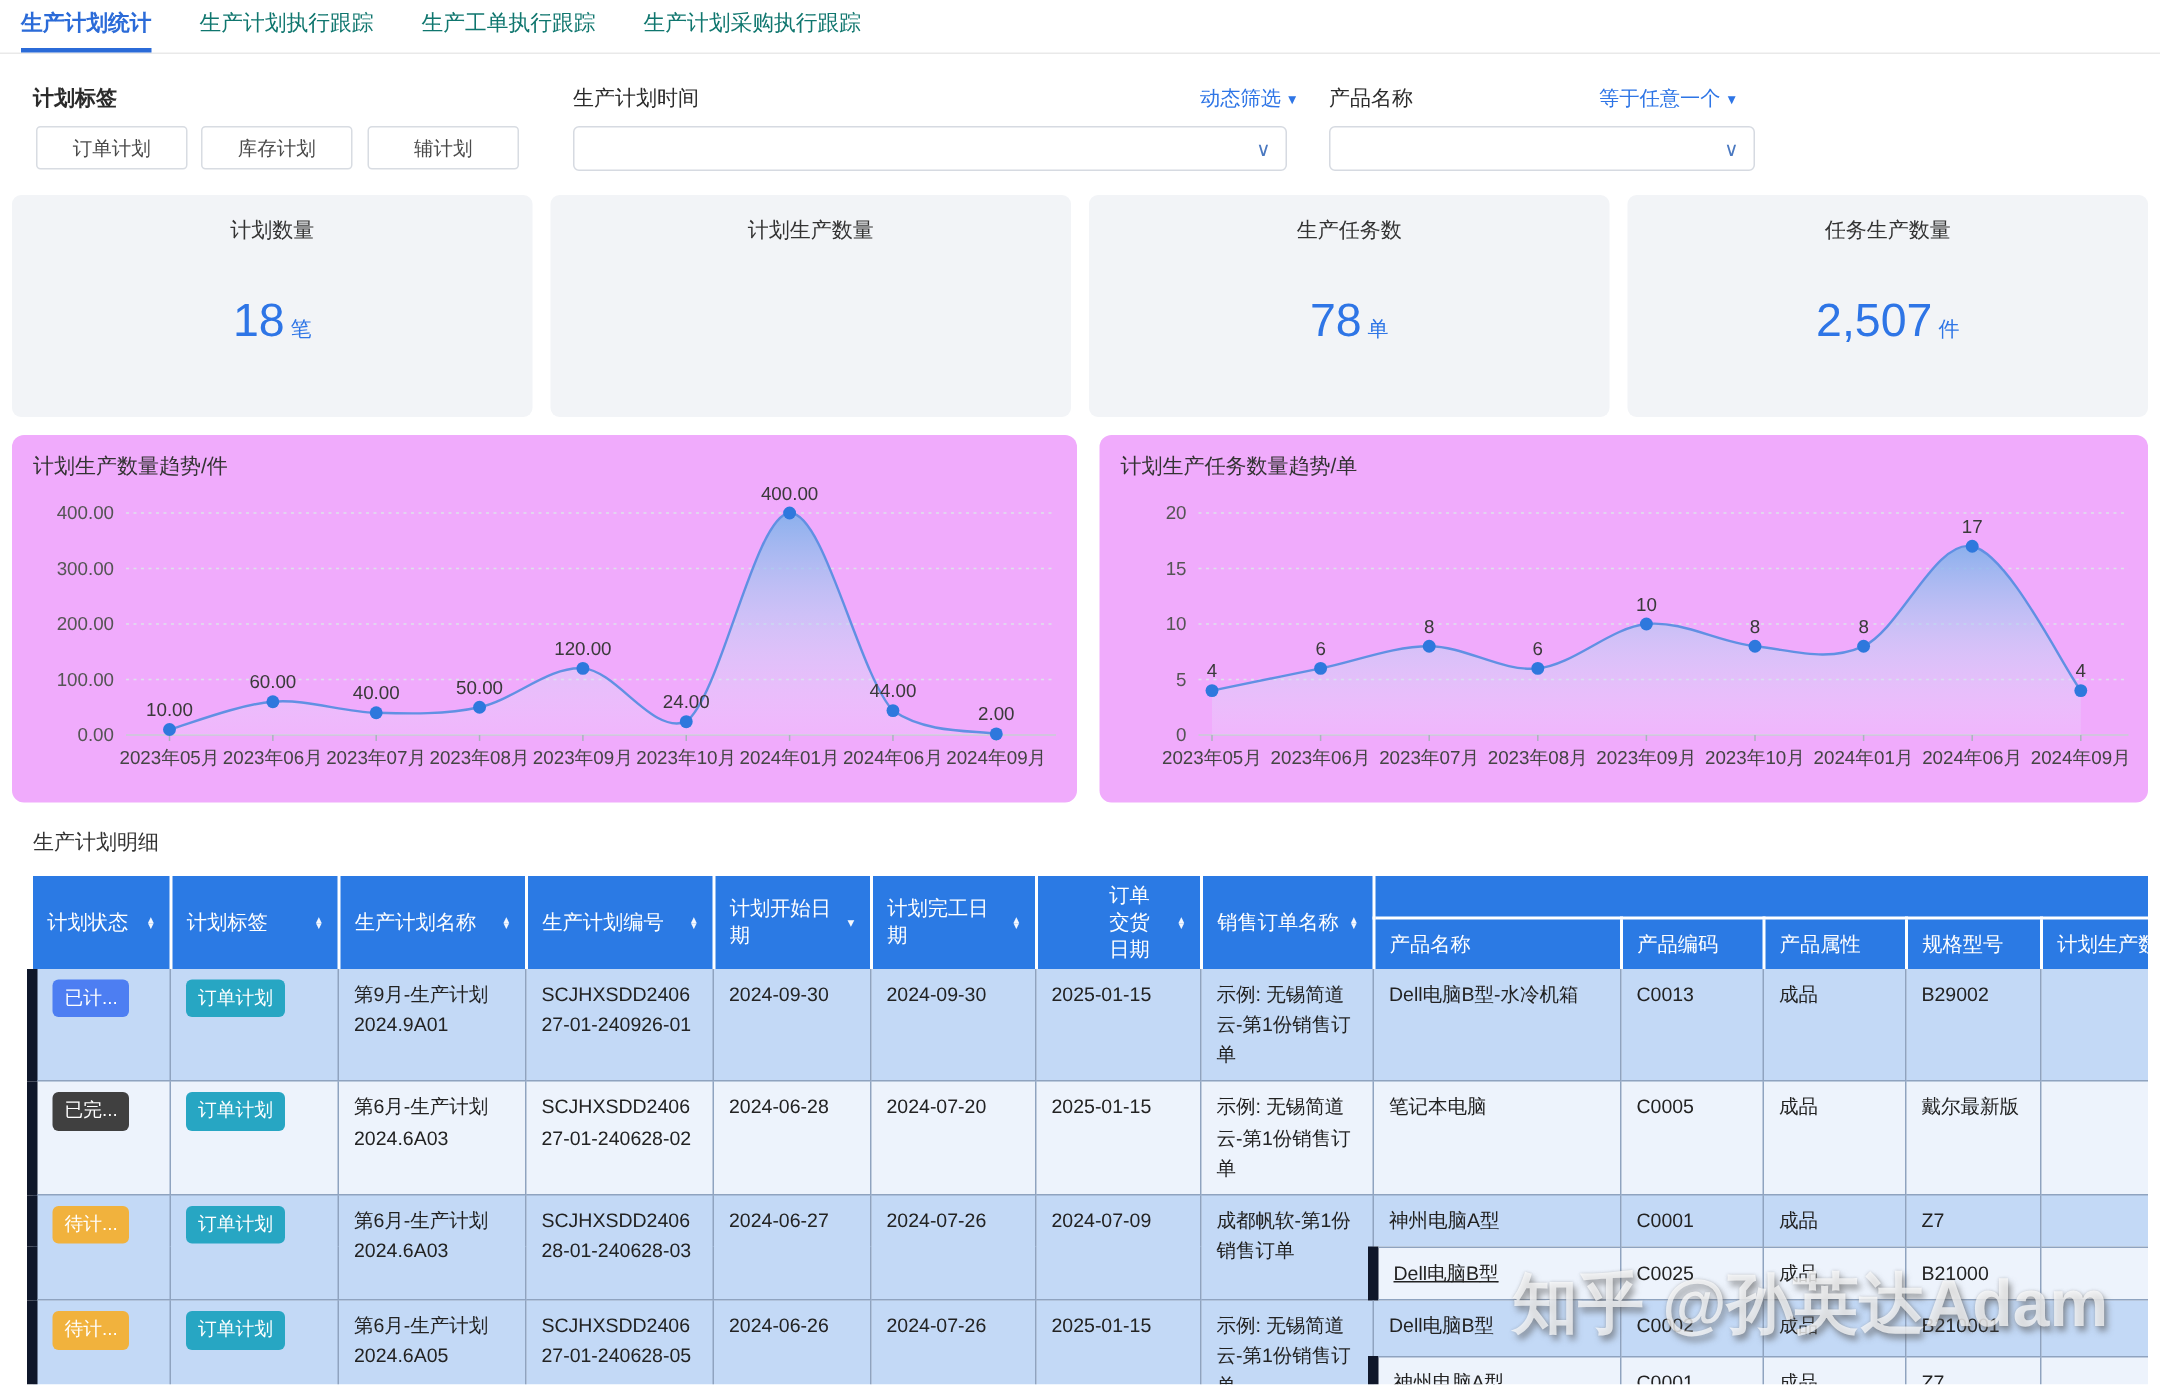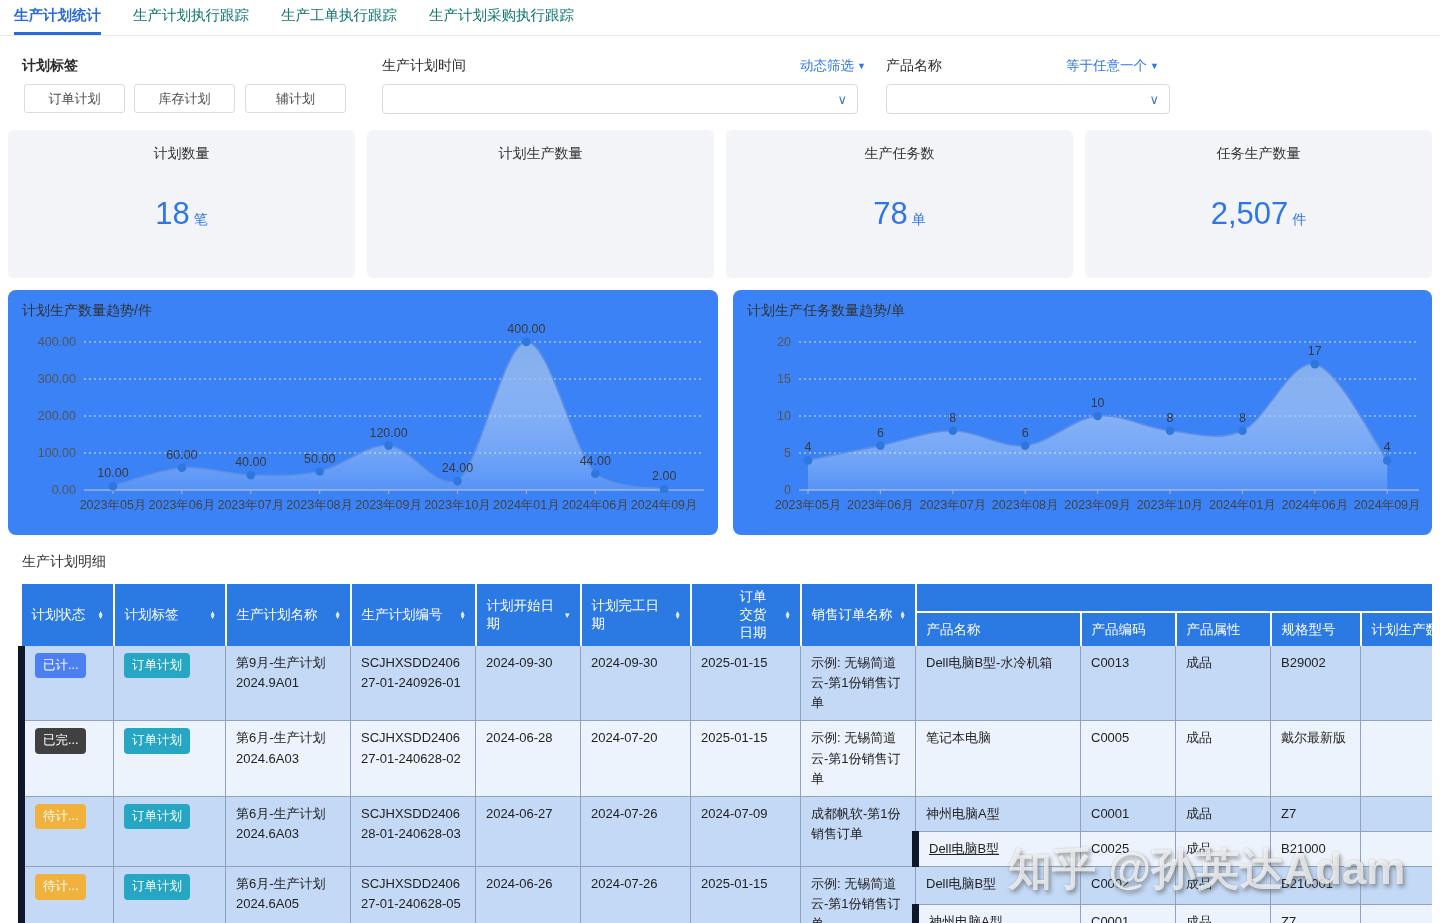--- a/index.html
+++ b/index.html
@@ -28,21 +28,21 @@
 
   
   .cards { position:absolute; left:8px; top:130px; width:1424px; height:148px;
     display:flex; gap:12px; }
   .card { flex:1; background:#f2f4f7; border-radius:6px; text-align:center; }
   .card .lbl { margin-top:15px; font-size:14px; color:#333; }
   .card .num { margin-top:33px; font-size:31px; color:#2e75e6; }
   .card .unit { font-size:14px; color:#2e75e6; margin-left:4px; }
 
   
-  .chart-card { position:absolute; top:290px; height:245px; background:#3b82f6;
+  .chart-card { position:absolute; top:290px; height:245px; background:#f0abfc;
     border-radius:8px; }
   #chart-card-0 { left:8px;  width:710px; }
   #chart-card-1 { left:733px; width:699px; }
   .chart-title { position:absolute; left:14px; top:12px; font-size:14px; color:#333; }
   .chart-card svg { position:absolute; left:0; top:0; }
 
   
   .tbl-title { position:absolute; left:22px; top:553px; font-size:14px; color:#333; }
   .tbl-wrap { position:absolute; left:18px; top:584px; right:8px; bottom:0; overflow:hidden; }
   table { border-collapse:collapse; table-layout:fixed; width:1459px; }

